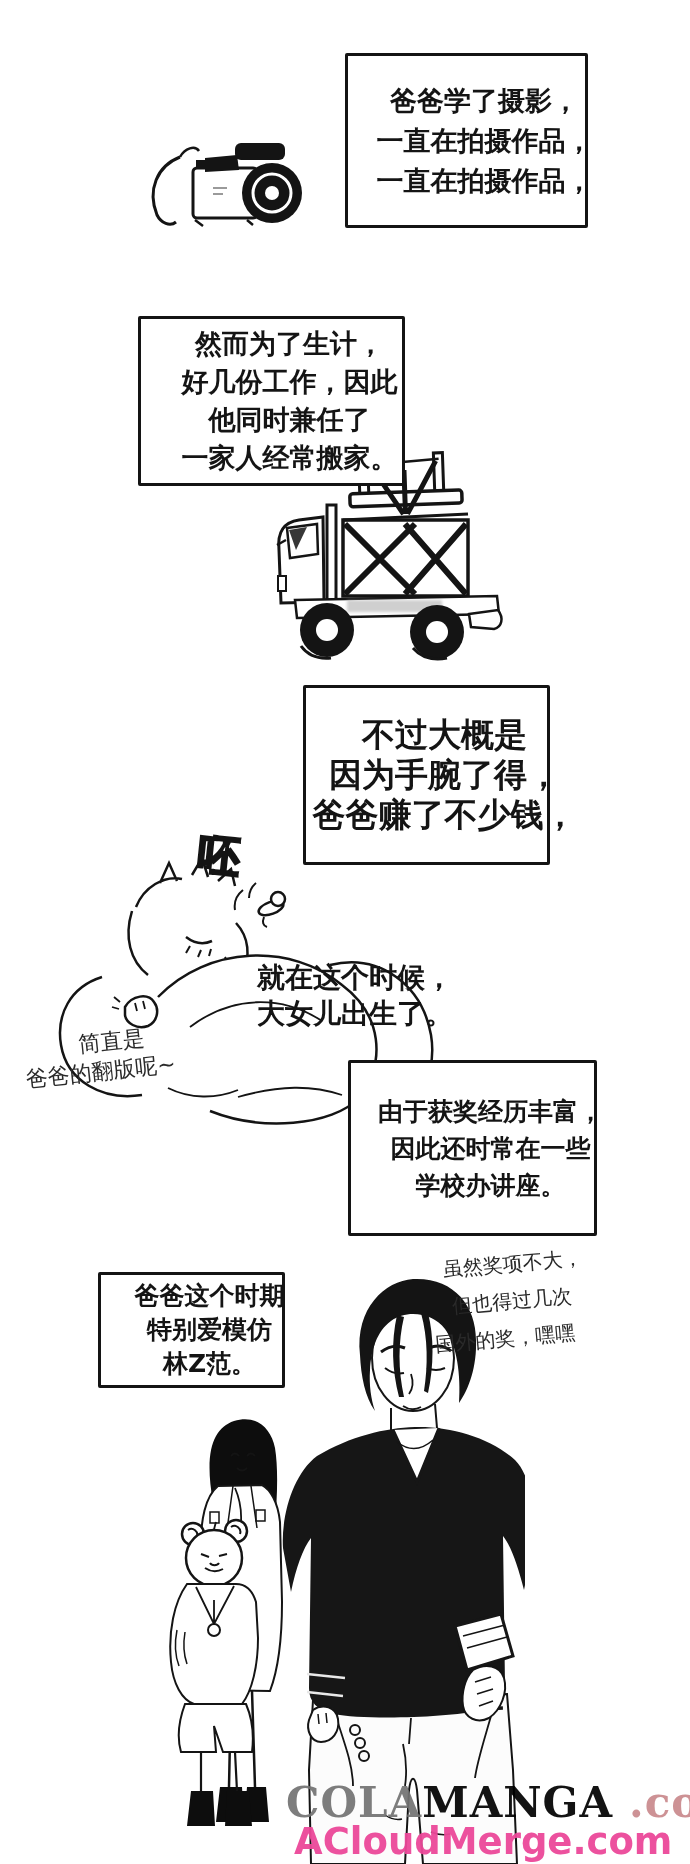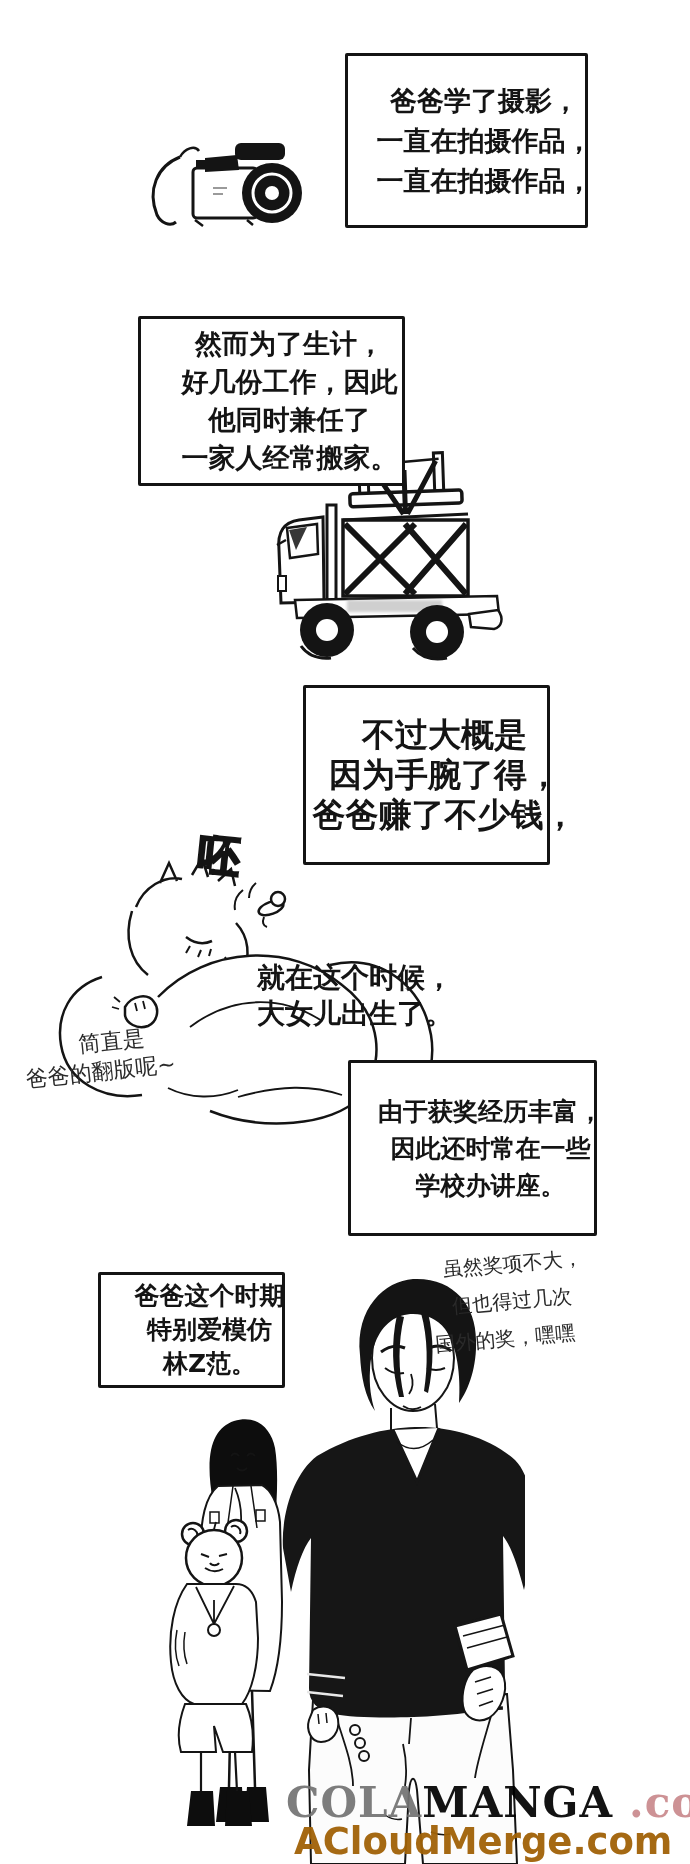--- a/index.html
+++ b/index.html
@@ -48,21 +48,21 @@
     position:absolute;left:286px;top:1778px;z-index:5;white-space:nowrap;
     font-family:"DejaVu Serif",serif;font-weight:700;font-size:42px;
     letter-spacing:1px;opacity:.92;
   }
   #wm1 .cola{color:#737373;}
   #wm1 .manga{color:#000000;}
   #wm1 .dotcom{color:#c9898d;margin-left:16px;}
   #wm2{
     position:absolute;left:294px;top:1820px;z-index:5;white-space:nowrap;
     font-family:"DejaVu Sans",sans-serif;font-weight:700;font-size:37px;
-    color:#a16207;opacity:.95;
+    color:#ec4899;opacity:.95;
   }
 </style>
 </head>
 <body>
 
 <div id="page">
 
   <div id="box1" class="cap-box">
     <div class="cap-line">爸爸学了摄影，</div>
     <div class="cap-line">一直在拍摄作品，</div>

